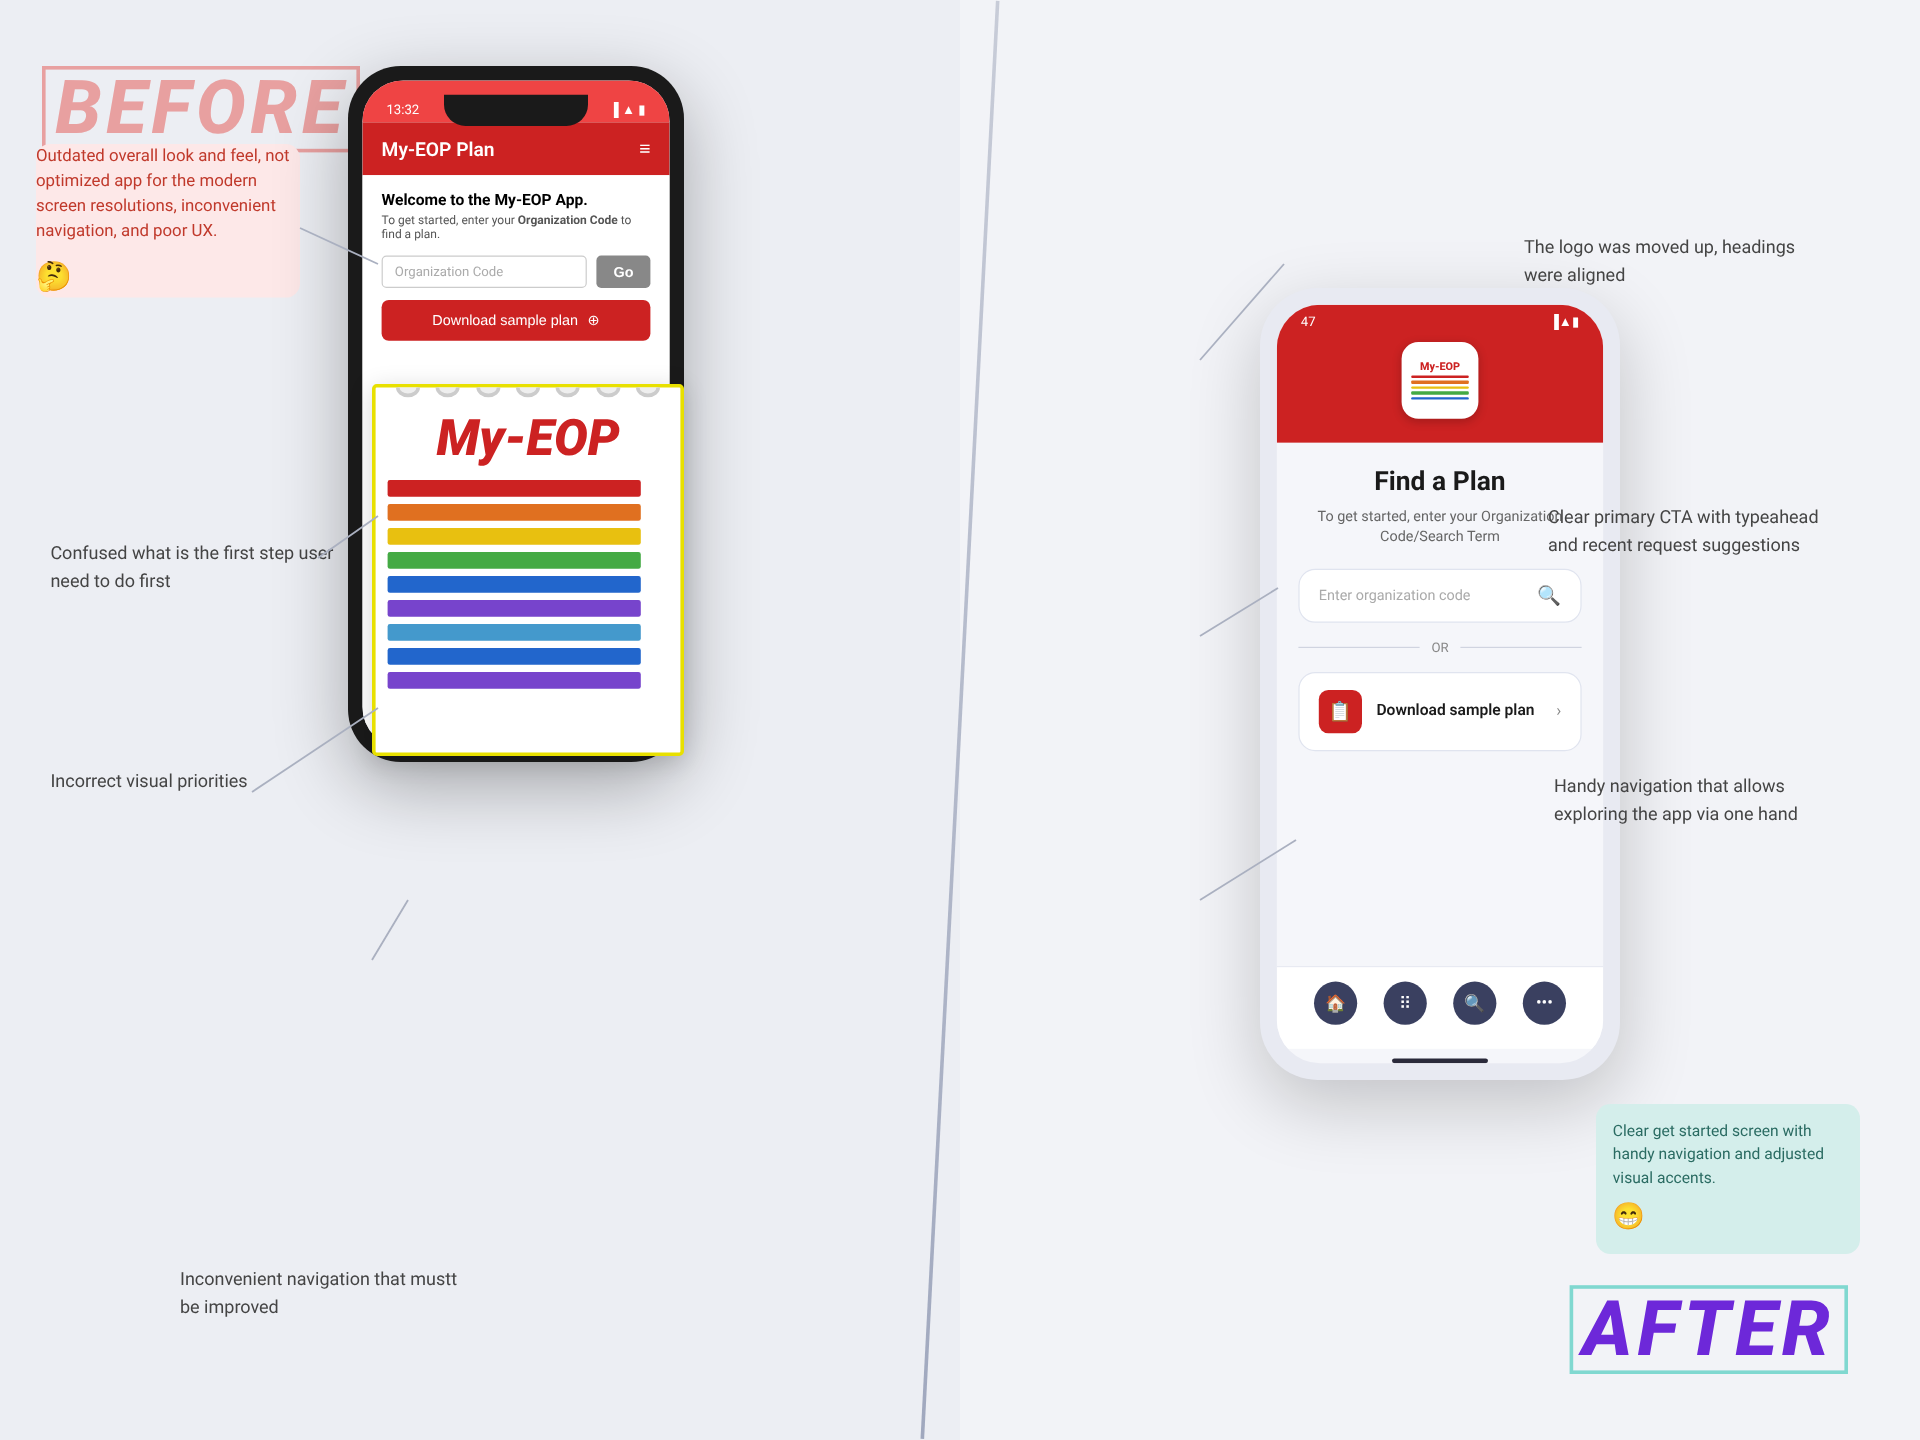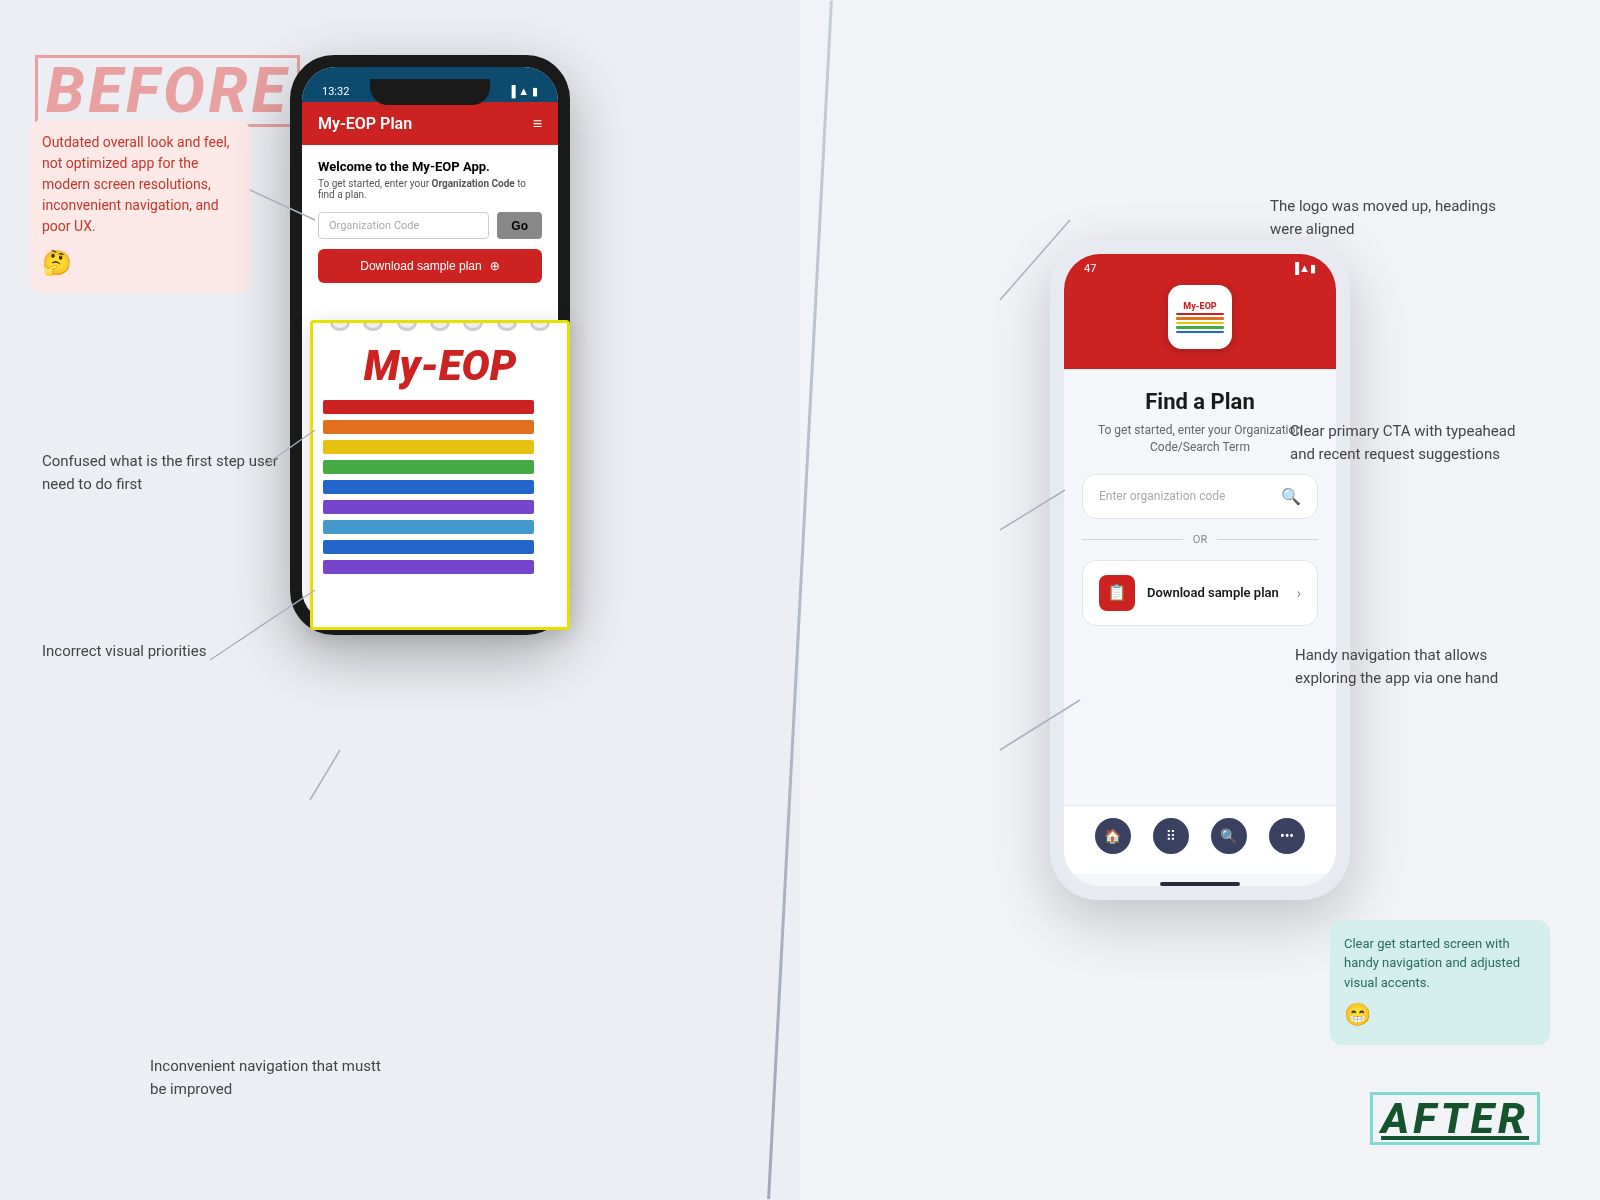--- a/index.html
+++ b/index.html
@@ -57,40 +57,39 @@
       border: 3px solid #e8a0a0;
       padding: 2px 8px;
       line-height: 1;
     }
 
     
     .after-heading {
       position: absolute;
       bottom: 55px;
       right: 60px;
-      font-size: 43px;
+      font-size: 64px;
       font-weight: 800;
-      color: #14532d;
+      color: #6d28d9;
       letter-spacing: 4px;
       font-style: italic;
       border: 3px solid #80d8d0;
       padding: 2px 8px;
       line-height: 1;
-      text-decoration: underline;
     }
 
     
     .problem-box {
       position: absolute;
       top: 120px;
       left: 30px;
       width: 220px;
       background: #fde8e8;
       border-radius: 12px;
-      padding: 12px;
+      padding: 0;
       font-size: 14px;
       color: #c0392b;
       line-height: 1.5;
     }
     .problem-box .emoji {
       font-size: 24px;
       margin-top: 8px;
     }
 
     
@@ -127,21 +126,21 @@
       top: 24px;
       left: 50%;
       transform: translateX(-50%);
       width: 120px;
       height: 26px;
       background: #1a1a1a;
       border-radius: 0 0 18px 18px;
       z-index: 10;
     }
     .status-bar-before {
-      background: #0c4a6e;
+      background: #ef4444;
       color: white;
       font-size: 11px;
       padding: 6px 20px 4px;
       display: flex;
       justify-content: space-between;
       align-items: center;
       padding-top: 18px;
     }
     .before-app-header {
       background: #cc2222;
@@ -178,21 +177,21 @@
       flex: 1;
       border: 1px solid #ccc;
       border-radius: 4px;
       padding: 6px 10px;
       font-size: 11px;
       color: #aaa;
       background: white;
     }
     .before-go-btn {
       background: #888;
-      color: #000000;
+      color: #ffffff;
       border: none;
       border-radius: 4px;
       padding: 6px 14px;
       font-size: 12px;
       font-weight: 600;
     }
     .before-download-btn {
       background: #cc2222;
       color: white;
       border: none;

